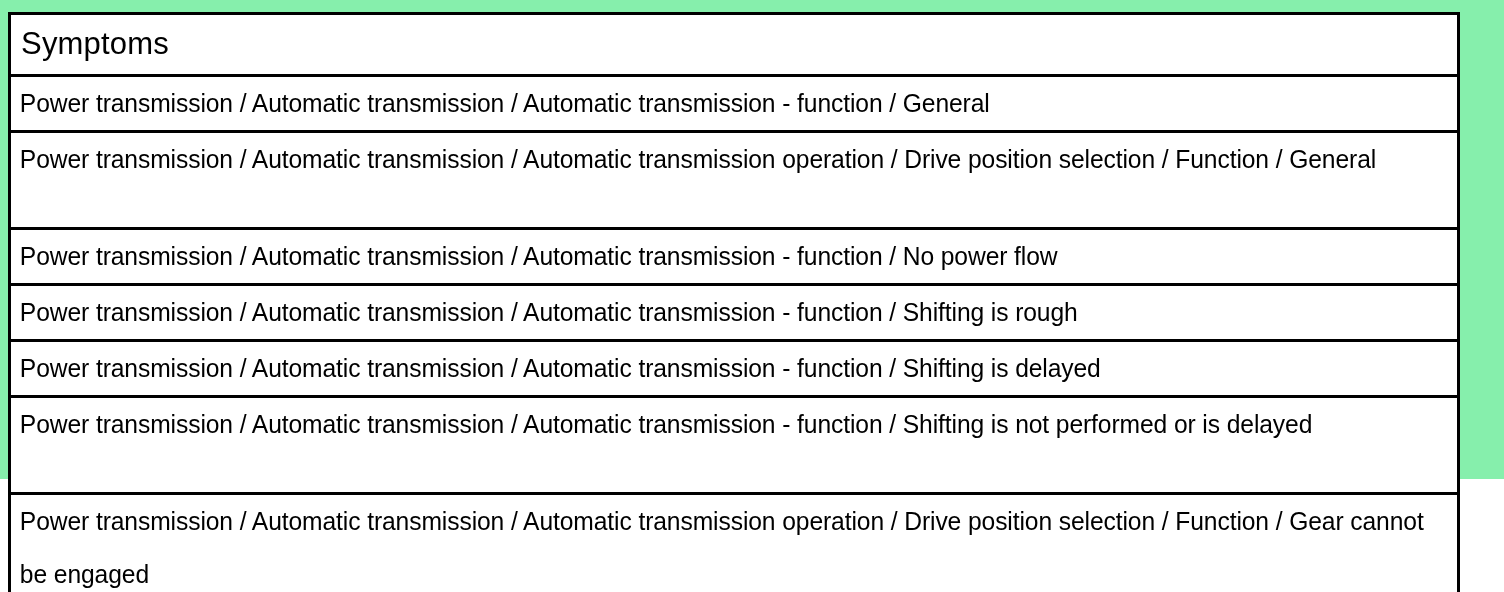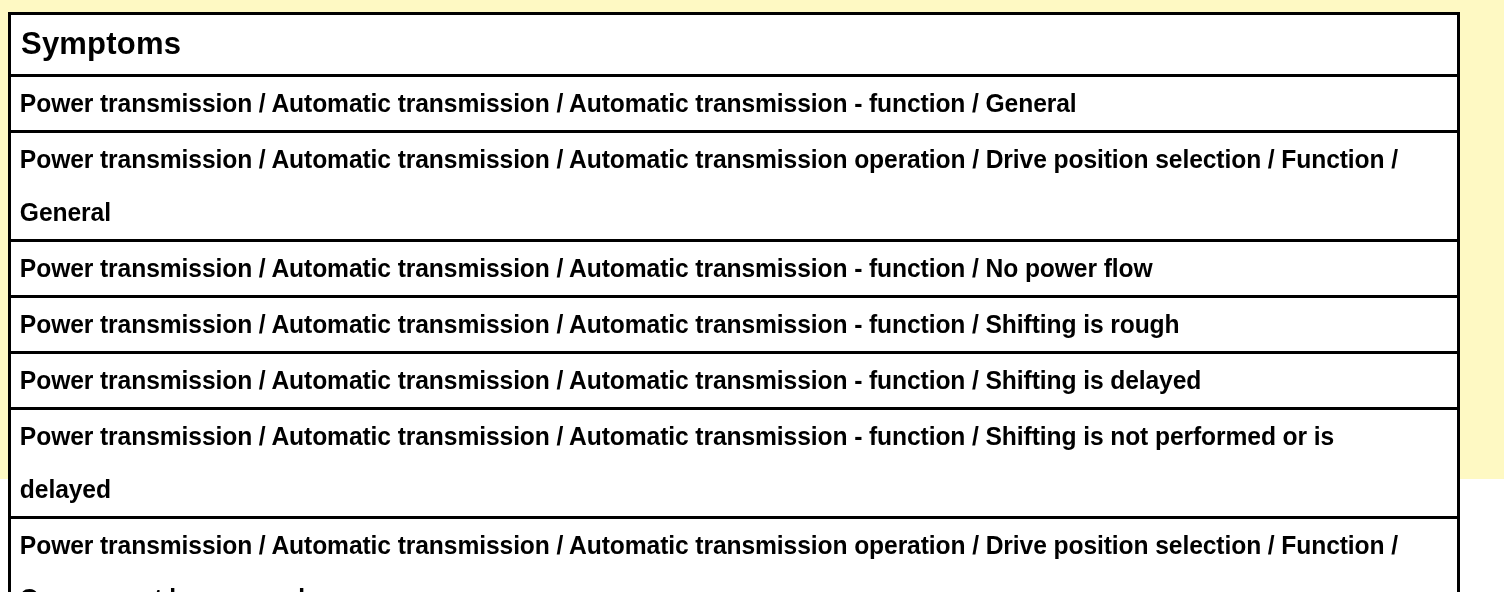--- a/index.html
+++ b/index.html
@@ -12,23 +12,22 @@
     height: 592px;
     font-family: "Liberation Sans", sans-serif;
     color: #000000;
     -webkit-font-smoothing: none;
   }
 
   .page {
     position: relative;
     width: 1504px;
     height: 479px;
-    background: #fef9c3;
+    background: #86efac;
     box-sizing: border-box;
-    font-weight: bold;
   }
 
   .symptoms-table {
     position: absolute;
     left: 8px;
     top: 12px;
     width: 1452px;
     border-collapse: collapse;
     table-layout: fixed;
     border: 3px solid #000000;

